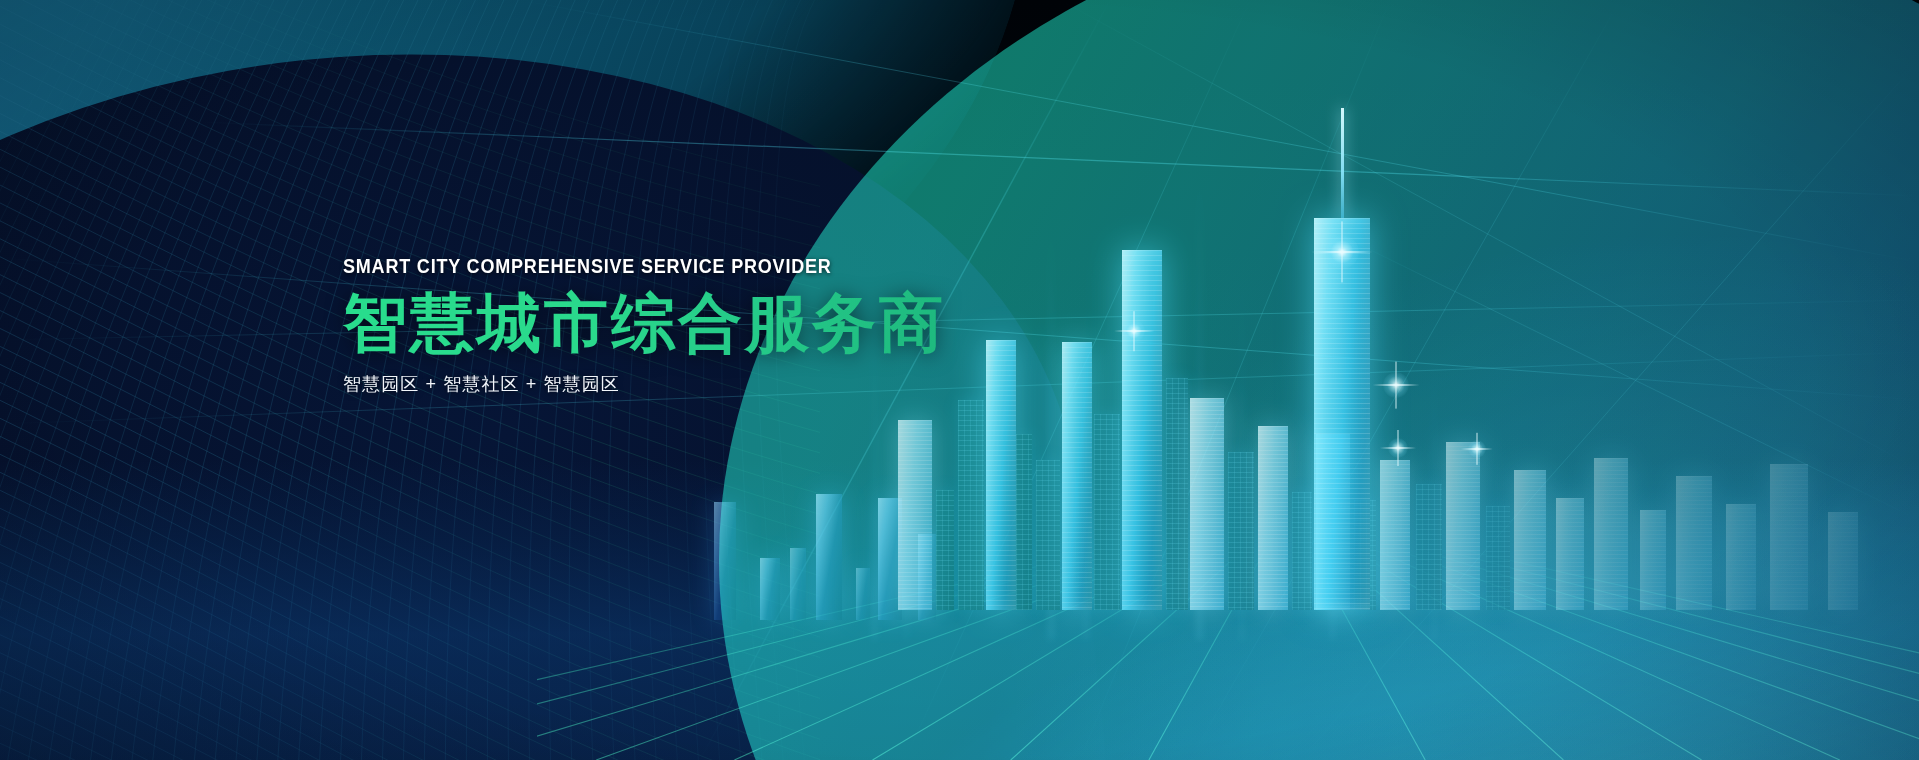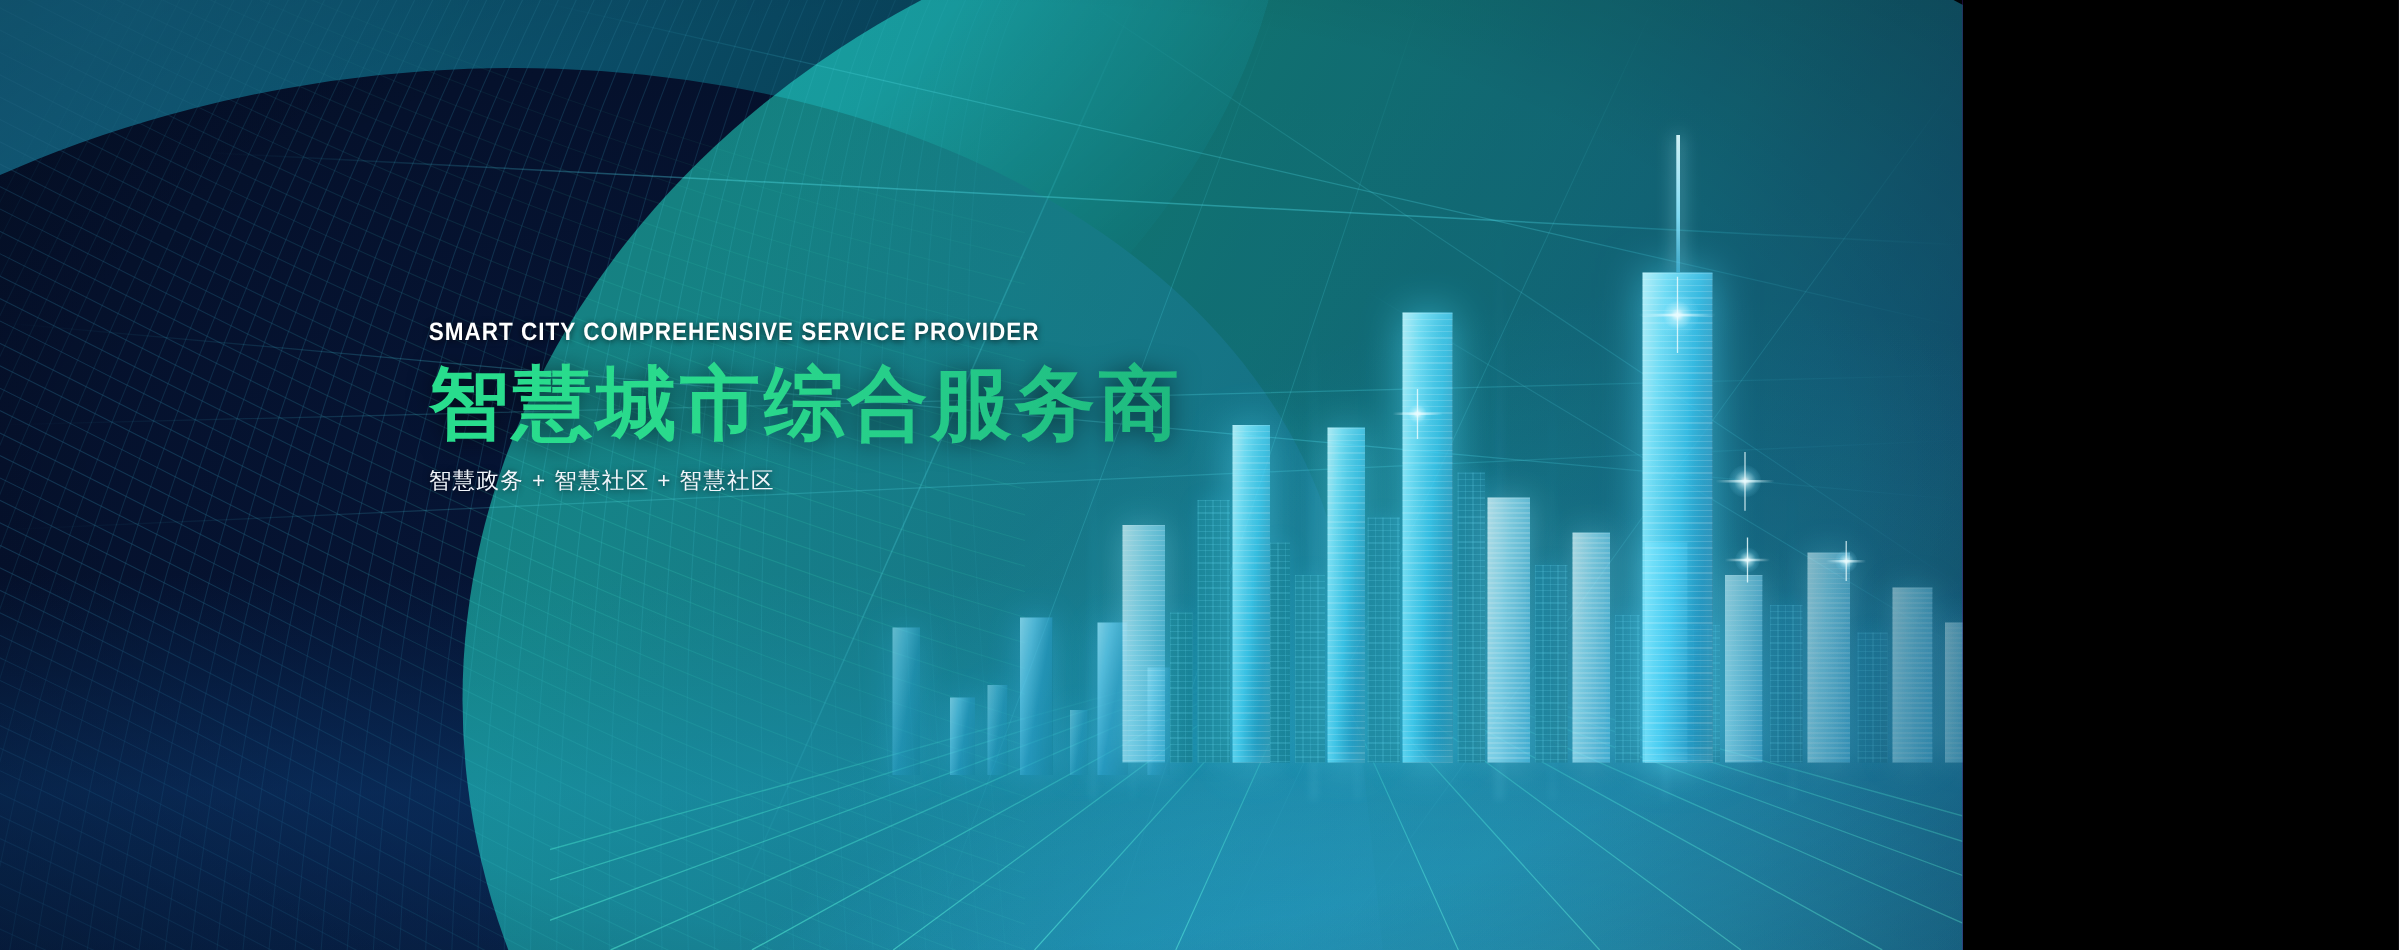--- a/index.html
+++ b/index.html
@@ -1,24 +1,24 @@
 <!DOCTYPE html>
 <html lang="zh"><head>
 <meta charset="utf-8">
 <title>Smart City Banner</title>
 <style>
   html,body{margin:0;padding:0;background:#000;}
   *{box-sizing:border-box;}
 
   .banner{
     position:relative;
-    width:1570px;
+    width:1919px;
     height:760px;
     overflow:hidden;
-    background:#6d28d9;
+    background:#0f766e;
     font-family:"Liberation Sans","DejaVu Sans",sans-serif;
     user-select:none;
   }
 
   
   .bg-base{
     position:absolute; inset:0;
     background:
       radial-gradient(ellipse 1100px 620px at 62% 18%, #00070f 0%, #010a18 40%, rgba(2,12,30,0) 72%),
       linear-gradient(105deg,#0d3550 0%, #0a2a48 8%, #061b38 22%, #041330 42%, #020d22 64%, #01080f 86%, #000407 100%);
@@ -485,16 +485,16 @@
 
   <div class="sweep-green-soft"></div>
   <div class="sweep-green"></div>
   <div class="sweep-blue-bottom"></div>
 
   <div class="vignette"></div>
 
   <div class="copy">
     <p class="eyebrow">SMART CITY COMPREHENSIVE SERVICE PROVIDER</p>
     <h1 class="headline">智慧城市综合服务商</h1>
-    <p class="subline">智慧政务 + 智慧社区 + 智慧社区</p>
+    <p class="subline">智慧园区 + 智慧社区 + 智慧园区</p>
   </div>
 
 </div>
 
 </body></html>

